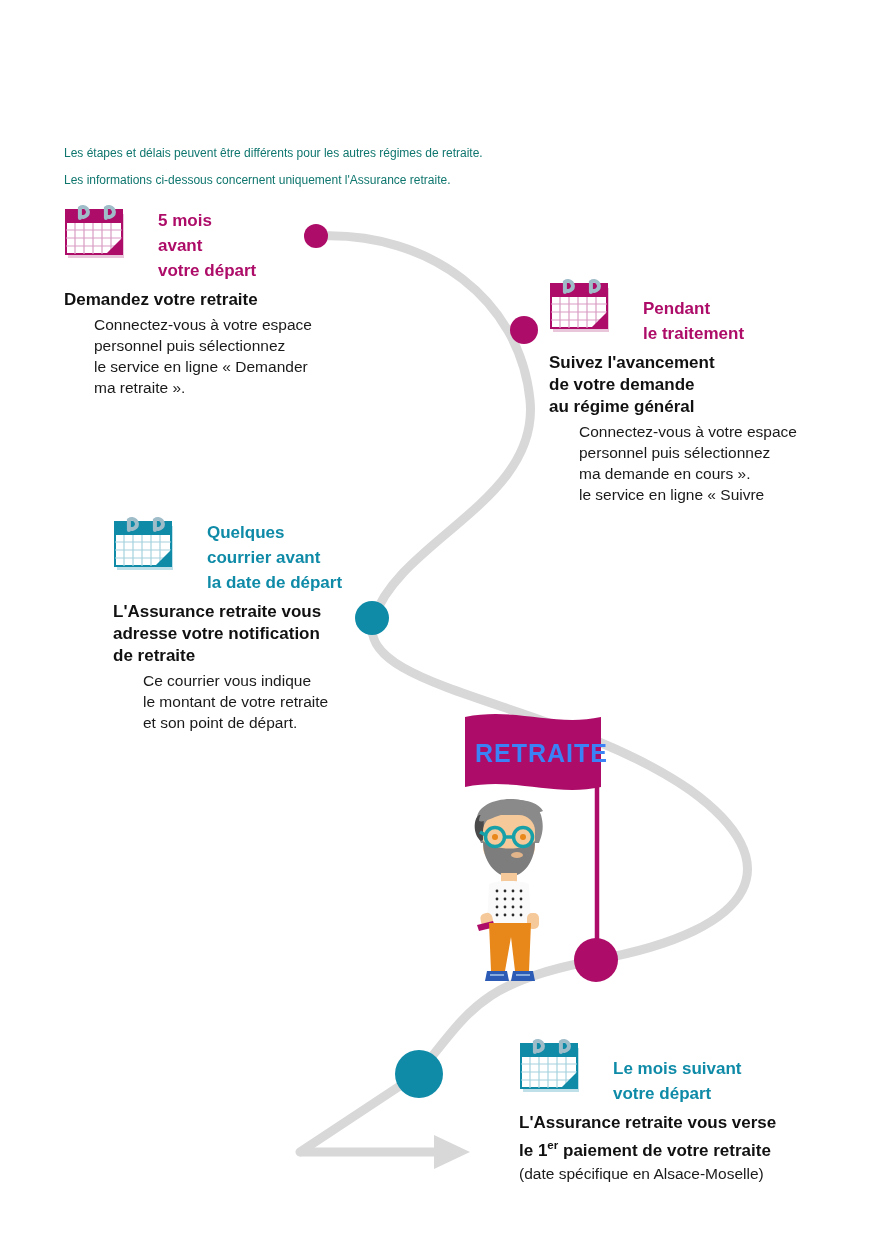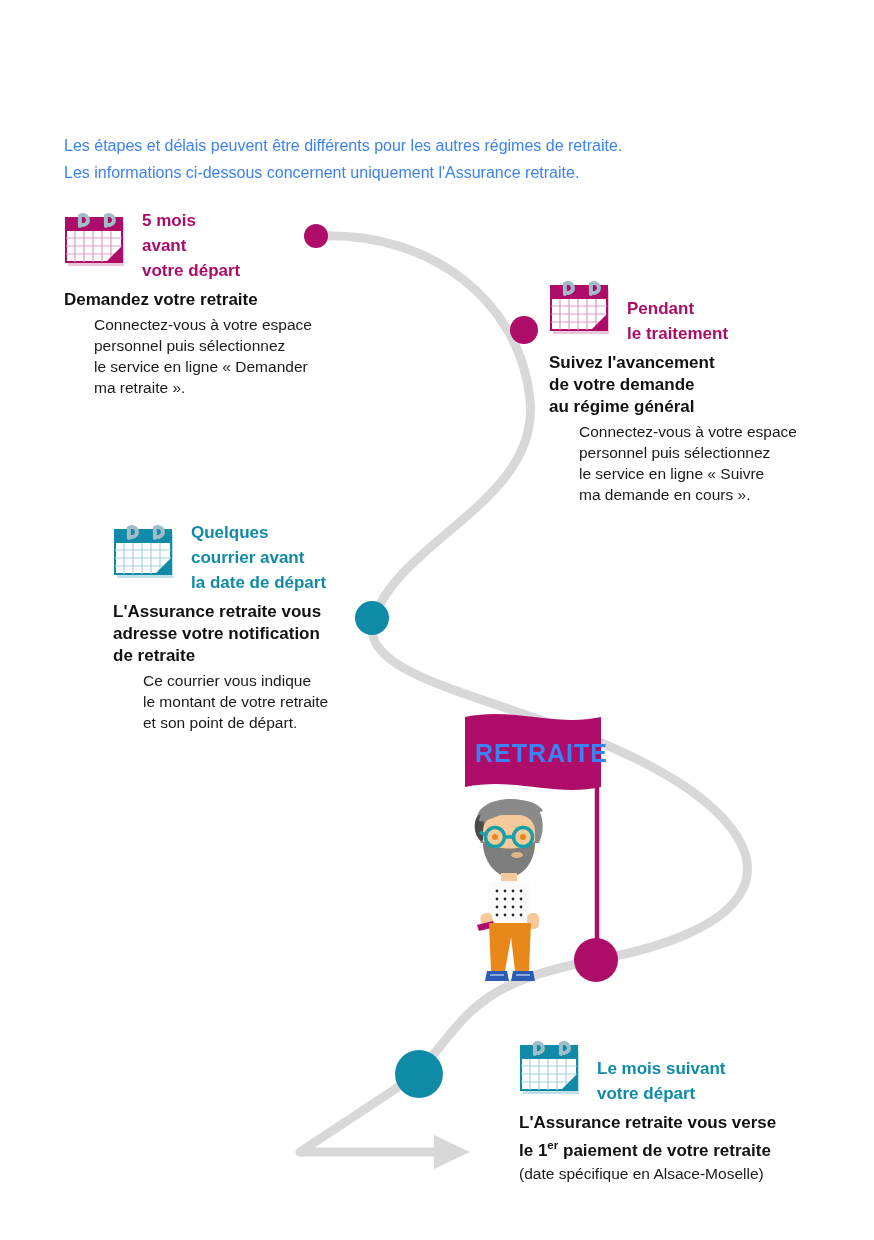--- a/index.html
+++ b/index.html
@@ -15,35 +15,35 @@
 
   
   #page-title{
     position:absolute;left:64px;top:58px;
     font-size:44px;font-weight:bold;
     color:#0F8BA8;letter-spacing:-0.5px;
     line-height:1.05;
     white-space:nowrap;
   }
   #intro{
-    position:absolute;left:64px;top:132px;
-    font-size:16px;line-height:27px;color:#3b82f6;
+    position:absolute;left:64px;top:140px;
+    font-size:12px;line-height:27px;color:#0f766e;
     width:760px;
   }
   #intro div{white-space:nowrap;}
 
   
   #journey-path{
     position:absolute;left:0;top:0;width:874px;height:1240px;
     pointer-events:none;
   }
 
   
   .step{position:absolute;}
-  .step-head{display:flex;align-items:center;gap:10px;}
+  .step-head{display:flex;align-items:flex-start;gap:26px;}
   .cal-wrap{flex:0 0 auto;}
   .step-period{
     font-size:17px;font-weight:bold;line-height:25px;
     padding-top:8px;
   }
   .step-period.magenta{color:#AD0C68;}
   .step-period.teal{color:#0F8BA8;}
   .step-title{
     font-size:17px;font-weight:bold;line-height:22px;
     color:#111111;margin-top:6px;
@@ -172,22 +172,22 @@
       </div>
     </div>
     <div class="step-title">
       <div>Suivez l'avancement</div>
       <div>de votre demande</div>
       <div>au régime général</div>
     </div>
     <div class="step-body">
       <div>Connectez-vous à votre espace</div>
       <div>personnel puis sélectionnez</div>
+      <div>ma demande en cours ».</div>
       <div>le service en ligne « Suivre</div>
-      <div>ma demande en cours ».</div>
     </div>
   </div>
 
   <div class="step" id="step-3" style="left:113px;top:512px;width:300px;">
     <div class="step-head">
       <div class="cal-wrap">
         <svg class="calendar" viewBox="0 0 68 64">
           <rect x="4" y="14" width="56" height="44" fill="#BFE0E8"></rect>
           <rect x="2" y="10" width="56" height="44" fill="#ffffff" stroke="#0F8BA8" stroke-width="2"></rect>
           <rect x="2" y="10" width="56" height="13" fill="#0F8BA8"></rect>

